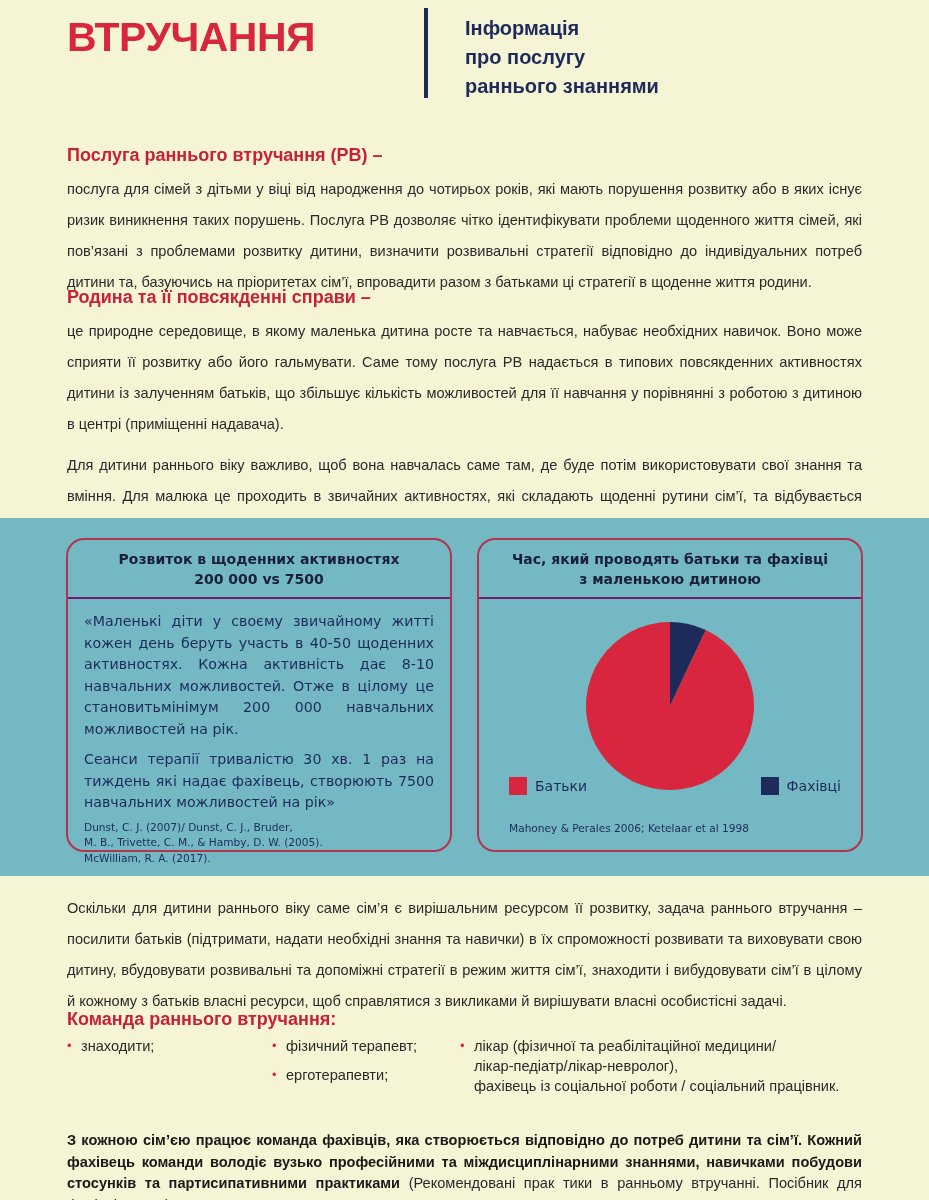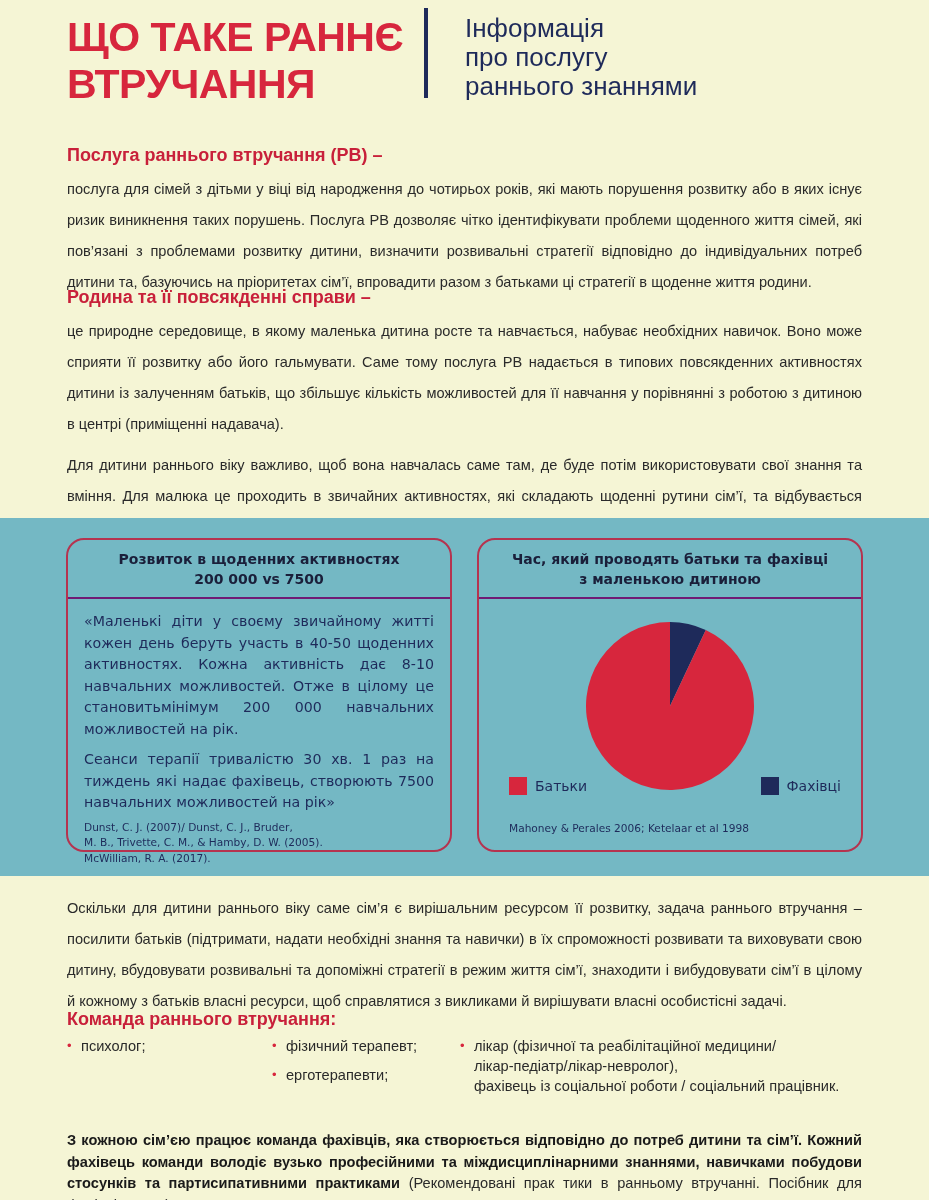--- a/index.html
+++ b/index.html
@@ -2,21 +2,21 @@
 <html><head>
 <meta charset="utf-8">
 <style>
   * { box-sizing: border-box; margin: 0; padding: 0; }
   html, body { width: 929px; height: 1200px; overflow: hidden; }
   body { background: #f5f5d5; font-family: "Liberation Sans", sans-serif; color: #2a2a2a; position: relative; }
 
   .header { position: absolute; left: 67px; top: 14px; width: 800px; height: 90px; }
   .main-title { position: absolute; left: 0; top: 0; color: #d7263d; font-weight: bold; font-size: 41px; line-height: 47px; letter-spacing: -0.5px; }
   .header-rule { position: absolute; left: 357px; top: -6px; width: 4px; height: 90px; background: #1e2a5a; }
-  .subtitle { position: absolute; left: 398px; top: 0; color: #1e2a5a; font-weight: normal; font-size: 26px; line-height: 29px; }
+  .subtitle { position: absolute; left: 398px; top: 0; color: #1e2a5a; font-weight: bold; font-size: 20px; line-height: 29px; }
 
   .section { position: absolute; left: 67px; width: 795px; }
   .sec-heading { color: #c8203a; font-weight: bold; font-size: 18px; line-height: 24px; }
   .para { font-size: 14.6px; line-height: 31px; color: #2a2a2a; text-align: justify; }
 
   #s1 { top: 143px; }
   #s1 .para { margin-top: 7px; }
   #s2 { top: 285px; }
   #s2 .para { margin-top: 7px; }
   #s2 .para + .para { margin-top: 10px; }
@@ -52,21 +52,20 @@
 
   #s5 { top: 1130px; }
   #s5 .para { line-height: 21.5px; }
   #s5 .para b { font-weight: bold; color: #1a1a1a; }
 </style>
 </head>
 <body>
 
 <div class="header">
   <div class="main-title">
-    <div>ЩО ТАКЕ РАННЄ</div>
     <div>ВТРУЧАННЯ</div>
   </div>
   <div class="header-rule"></div>
   <div class="subtitle">
     <div>Інформація</div>
     <div>про послугу</div>
     <div>раннього знаннями</div>
   </div>
 </div>
 
@@ -129,21 +128,21 @@
 </div>
 
 <div class="section" id="s3">
   <p class="para">Оскільки для дитини раннього віку саме сім’я є вирішальним ресурсом її розвитку, задача раннього втручання – посилити батьків (підтримати, надати необхідні знання та навички) в їх спроможності розвивати та виховувати свою дитину, вбудовувати розвивальні та допоміжні стратегії в режим життя сім’ї, знаходити і вибудовувати сім’ї в цілому й кожному з батьків власні ресурси, щоб справлятися з викликами й вирішувати власні особистісні задачі.</p>
 </div>
 
 <div class="section" id="s4">
   <div class="sec-heading">Команда раннього втручання:</div>
   <div class="team-list">
     <div class="col" id="col1">
-      <div class="team-item">психолог;</div>
+      <div class="team-item">знаходити;</div>
     </div>
     <div class="col" id="col2">
       <div class="team-item">фізичний терапевт;</div>
       <div class="team-item">ерготерапевти;</div>
     </div>
     <div class="col" id="col3">
       <div class="team-item">
         <div>лікар (фізичної та реабілітаційної медицини/</div>
         <div>лікар-педіатр/лікар-невролог),</div>
         <div>фахівець із соціальної роботи / соціальний працівник.</div>

